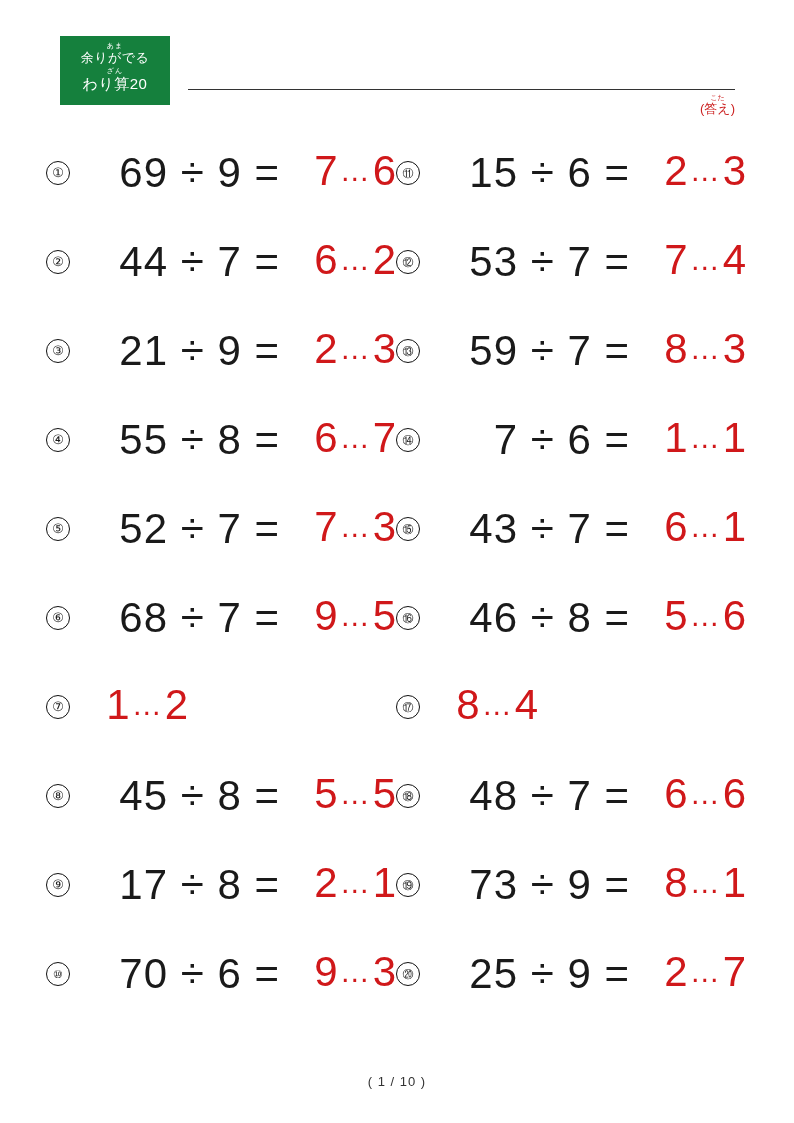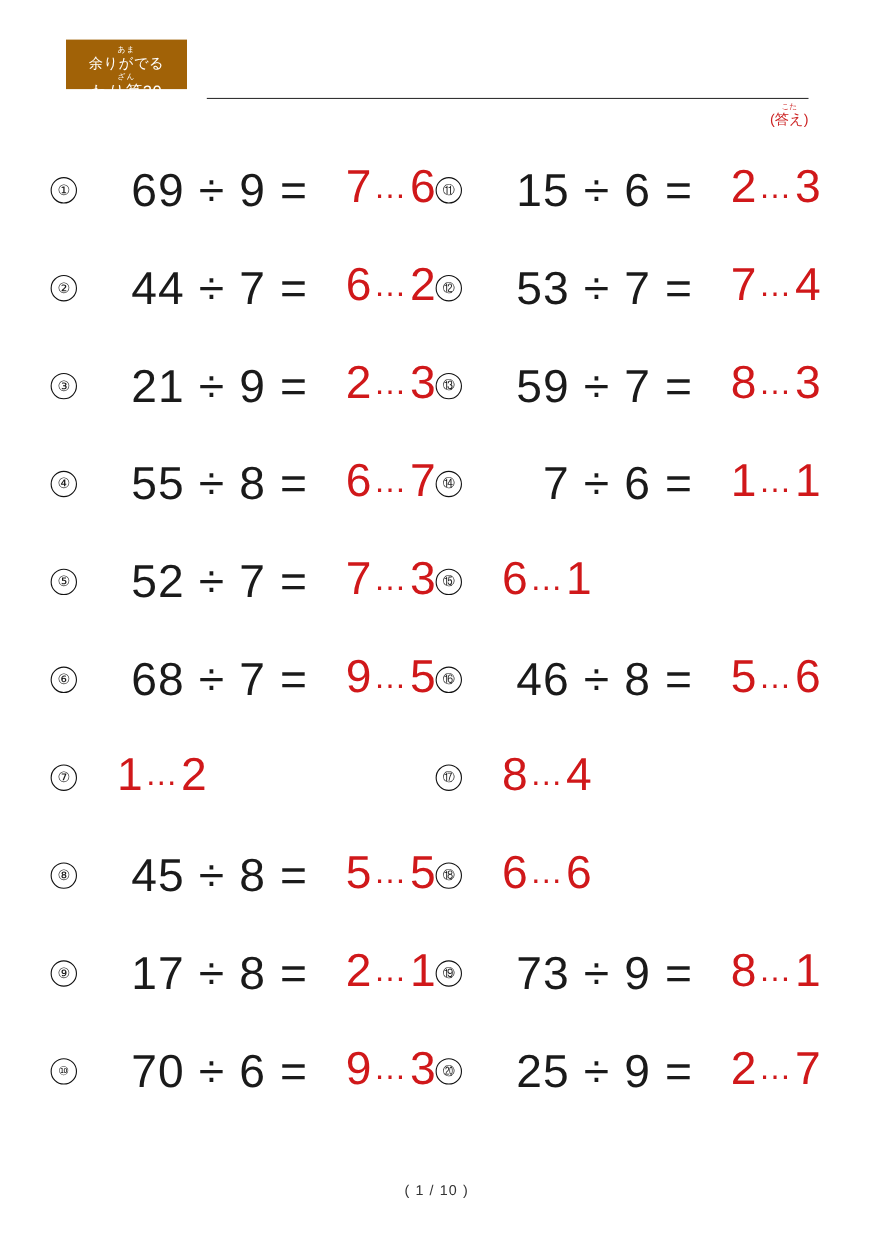--- a/index.html
+++ b/index.html
@@ -29,22 +29,22 @@
     left: 60px;
     top: 36px;
     width: 675px;
     height: 62px;
   }
   .title-badge {
     position: absolute;
     left: 0;
     top: 0;
     width: 110px;
-    height: 45px;
-    background: #a16207;
+    height: 69px;
+    background: #15803d;
     color: #ffffff;
     box-sizing: border-box;
     padding: 6px 0 0 0;
     text-align: center;
   }
   .badge-line1 {
     font-size: 13px;
     line-height: 18px;
     letter-spacing: 0.5px;
   }
@@ -327,20 +327,26 @@
           <span>÷</span>
           <span>7</span>
           <span>=</span>
         </div>
         <div class="ans">
           <span>7</span><span class="dots">…</span><span>3</span>
         </div>
       </div>
       <div class="cell">
         <div class="num-circle wide">⑮</div>
+        <div class="expr">
+          <span>43</span>
+          <span>÷</span>
+          <span>7</span>
+          <span>=</span>
+        </div>
         <div class="ans">
           <span>6</span><span class="dots">…</span><span>1</span>
         </div>
       </div>
     </div>
 
     <div class="row">
       <div class="cell">
         <div class="num-circle">⑥</div>
         <div class="expr">
@@ -390,20 +396,26 @@
           <span>÷</span>
           <span>8</span>
           <span>=</span>
         </div>
         <div class="ans">
           <span>5</span><span class="dots">…</span><span>5</span>
         </div>
       </div>
       <div class="cell">
         <div class="num-circle wide">⑱</div>
+        <div class="expr">
+          <span>48</span>
+          <span>÷</span>
+          <span>7</span>
+          <span>=</span>
+        </div>
         <div class="ans">
           <span>6</span><span class="dots">…</span><span>6</span>
         </div>
       </div>
     </div>
 
     <div class="row">
       <div class="cell">
         <div class="num-circle">⑨</div>
         <div class="expr">

